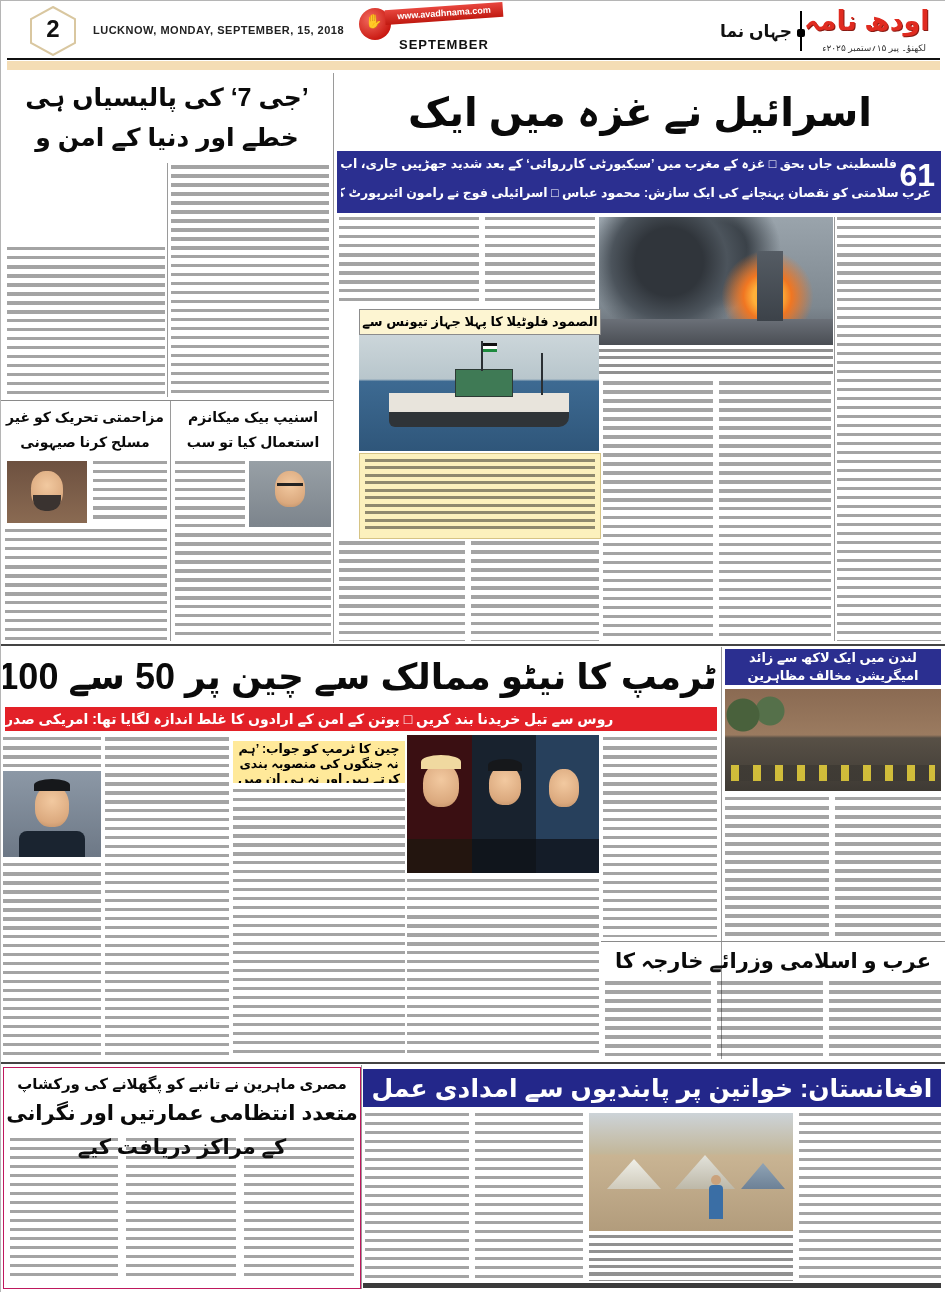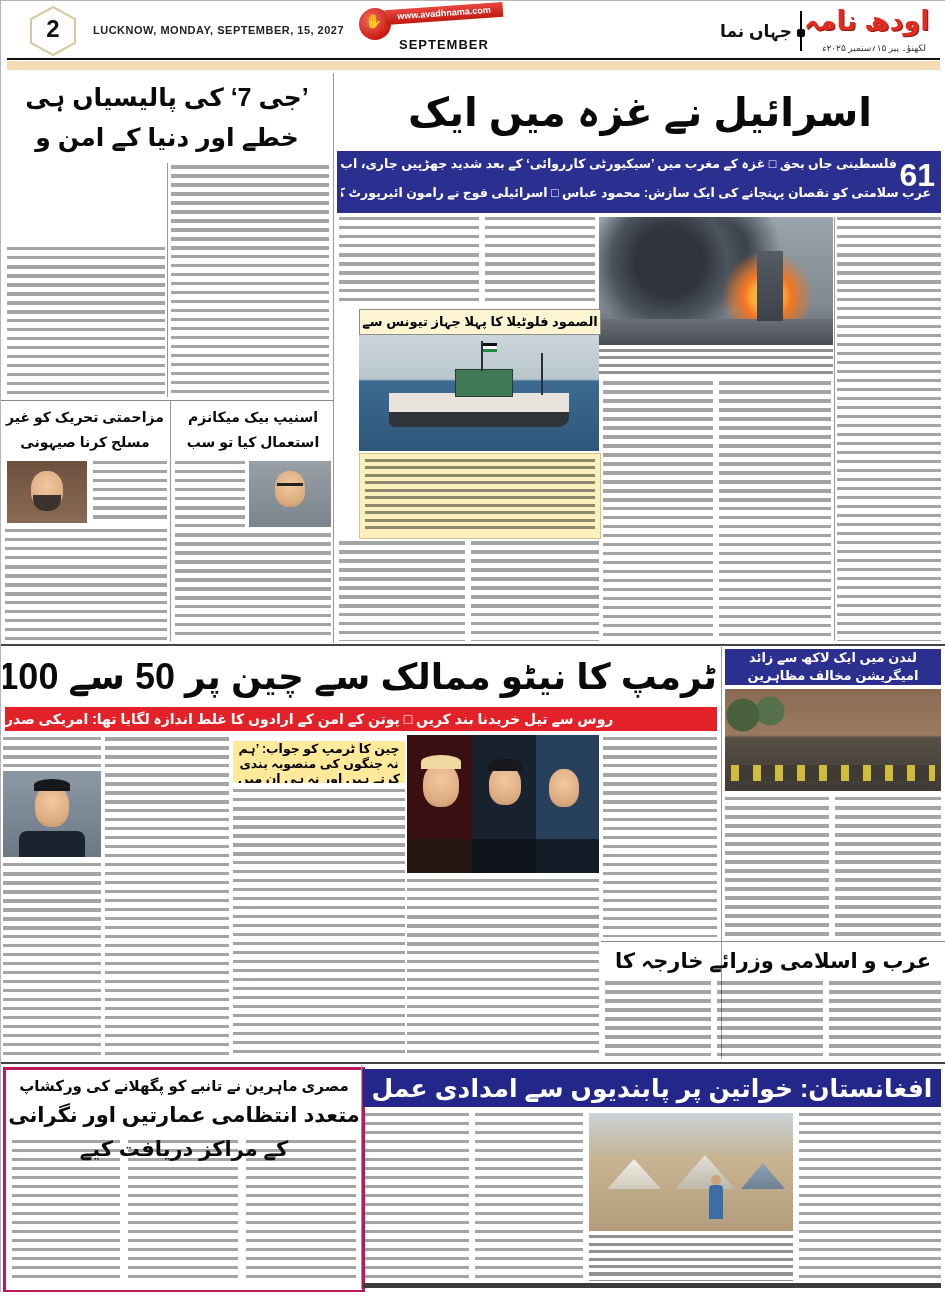--- a/index.html
+++ b/index.html
@@ -24,21 +24,21 @@
 </head>
 <body>
 
 <div id="page">
 
   <div class="abs" style="left:6px;top:4px;right:6px;height:52px;">
     <svg class="abs" style="left:22px;top:1px;" width="48" height="50" viewBox="0 0 48 50">
       <polygon points="24,1 46,13 46,37 24,49 2,37 2,13" fill="#fff" stroke="#d9c7a0" stroke-width="2"></polygon>
     </svg>
     <div class="abs" style="left:22px;top:10px;width:48px;text-align:center;font-size:24px;font-weight:bold;color:#111;">2</div>
-    <div class="abs" style="left:86px;top:19px;font-size:11px;font-weight:bold;color:#222;letter-spacing:.5px;">LUCKNOW,  MONDAY,  SEPTEMBER,  15,  2027</div>
+    <div class="abs" style="left:86px;top:19px;font-size:11px;font-weight:bold;color:#222;letter-spacing:.5px;">LUCKNOW,  MONDAY,  SEPTEMBER,  15,  2018</div>
 
     <div class="abs" style="left:352px;top:3px;width:32px;height:32px;border-radius:50%;background:radial-gradient(circle at 35% 35%,#f26a5e,#c8160f 75%);"></div>
     <div class="abs" style="left:358px;top:8px;width:20px;height:20px;color:#fff;font-size:14px;">✋</div>
     <div class="abs" style="left:378px;top:1px;width:118px;height:15px;background:linear-gradient(#e8473f,#c01910);transform:rotate(-4deg);color:#fff;font-size:9px;font-weight:bold;text-align:center;line-height:15px;">
       <span>www.avadhnama.com</span>
     </div>
     <div class="abs" style="left:392px;top:32px;font-size:13px;font-weight:bold;color:#111;letter-spacing:1px;">SEPTEMBER</div>
 
     <div class="abs urdu" style="right:148px;top:16px;font-size:17px;font-weight:bold;color:#111;">جہاں نما</div>
     <div class="abs" style="right:138px;top:6px;width:2px;height:40px;background:#000;"></div>
@@ -164,21 +164,21 @@
   <div class="abs tx" style="left:834px;top:796px;width:106px;height:140px;"></div>
 
   <div class="abs hrule" style="left:600px;top:940px;width:345px;"></div>
   <div class="abs hl urdu" style="left:604px;top:944px;width:336px;height:32px;font-size:21px;line-height:32px;">عرب و اسلامی وزرائے خارجہ کا مشاورتی اجلاس</div>
   <div class="abs tx" style="left:604px;top:980px;width:106px;height:76px;"></div>
   <div class="abs tx" style="left:716px;top:980px;width:106px;height:76px;"></div>
   <div class="abs tx" style="left:828px;top:980px;width:112px;height:76px;"></div>
 
   <div class="abs hrule" style="left:0;top:1061px;width:945px;height:2px;background:#444;"></div>
 
-  <div class="abs" style="left:2px;top:1066px;width:356px;height:220px;border:3px solid #be185d;">
+  <div class="abs" style="left:2px;top:1066px;width:356px;height:220px;border:1px solid #be185d;">
     <div class="hl urdu" style="margin-top:4px;font-size:15px;line-height:24px;">مصری ماہرین نے تانبے کو پگھلانے کی ورکشاپ</div>
     <div class="hl urdu" style="font-size:21px;line-height:34px;">متعدد انتظامی عمارتیں اور نگرانی کے مراکز دریافت کیے</div>
     <div class="tx" style="position:absolute;left:6px;top:70px;width:108px;height:142px;"></div>
     <div class="tx" style="position:absolute;left:122px;top:70px;width:110px;height:142px;"></div>
     <div class="tx" style="position:absolute;left:240px;top:70px;width:110px;height:142px;"></div>
   </div>
 
   <div class="abs vrule" style="left:360px;top:1064px;height:224px;"></div>
   <div class="abs bluebar urdu" style="left:362px;top:1068px;width:578px;height:38px;font-size:25px;line-height:38px;background:#23278a;">
     <span>افغانستان: خواتین پر پابندیوں سے امدادی عمل متاثر</span>

